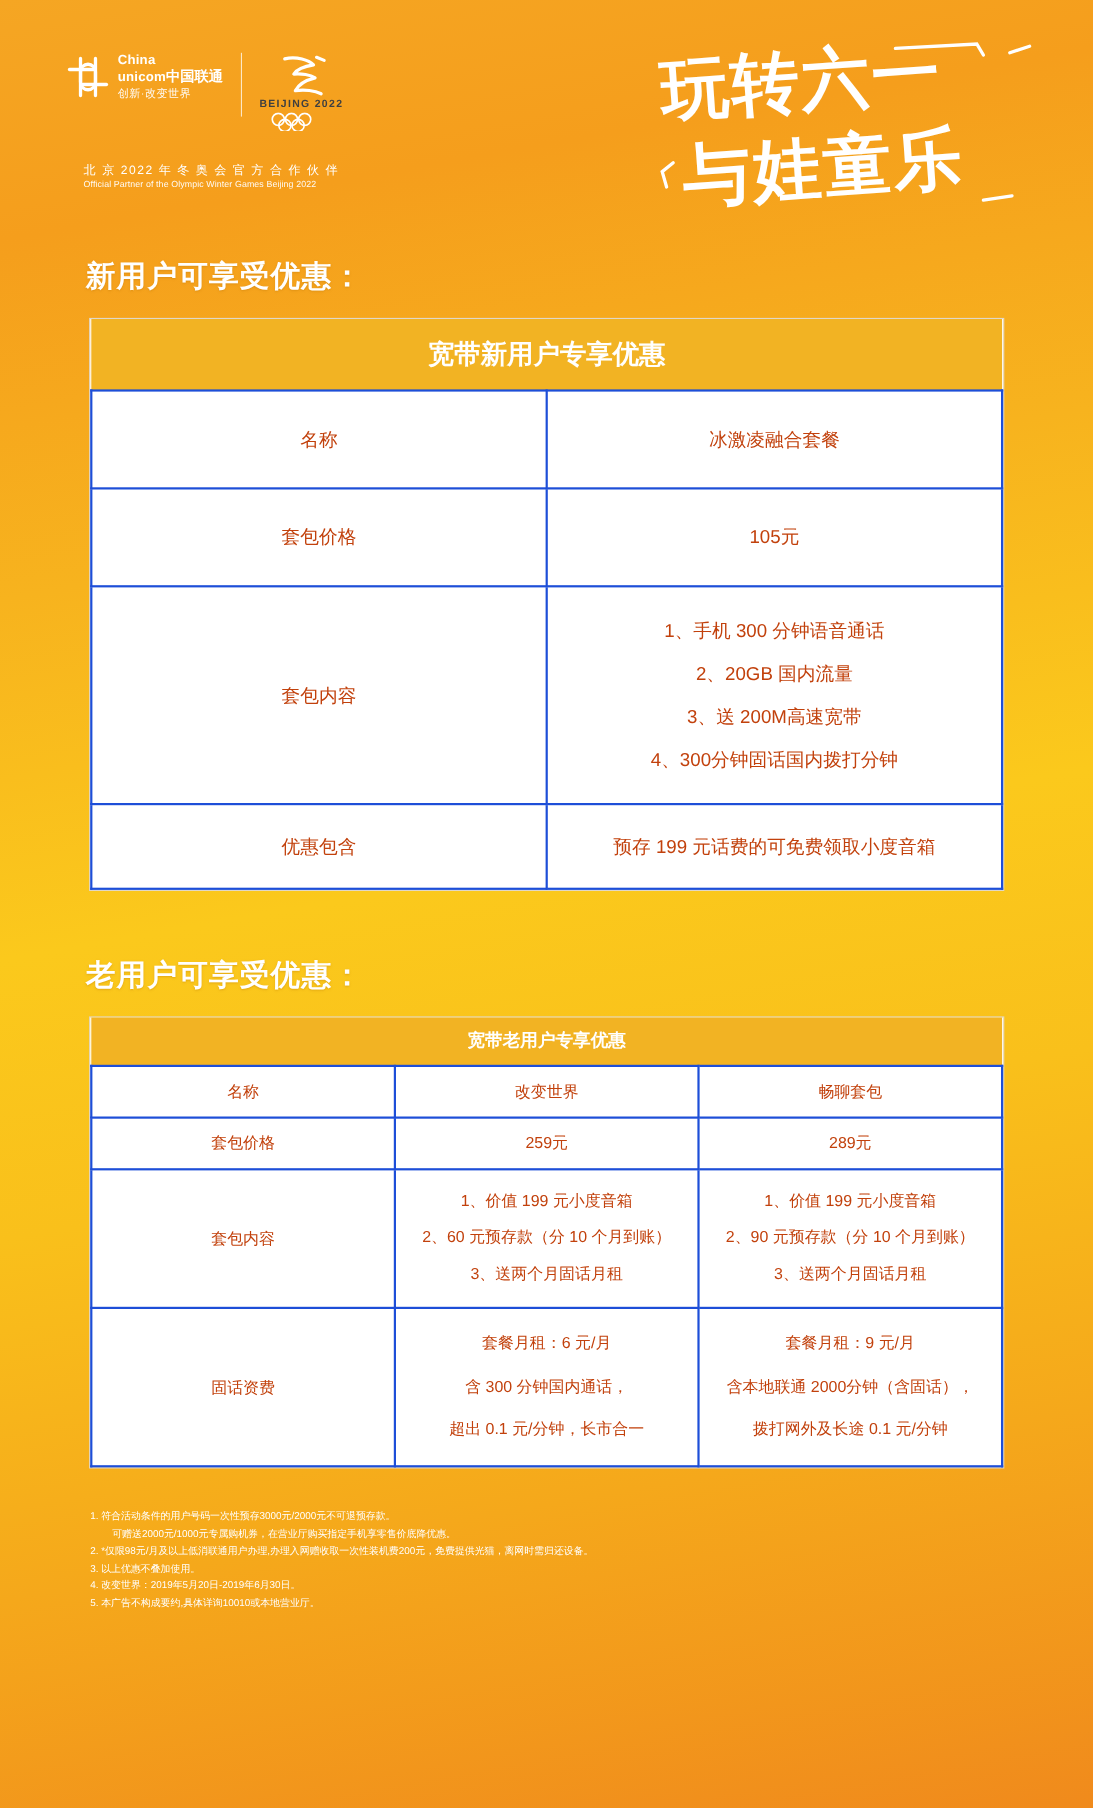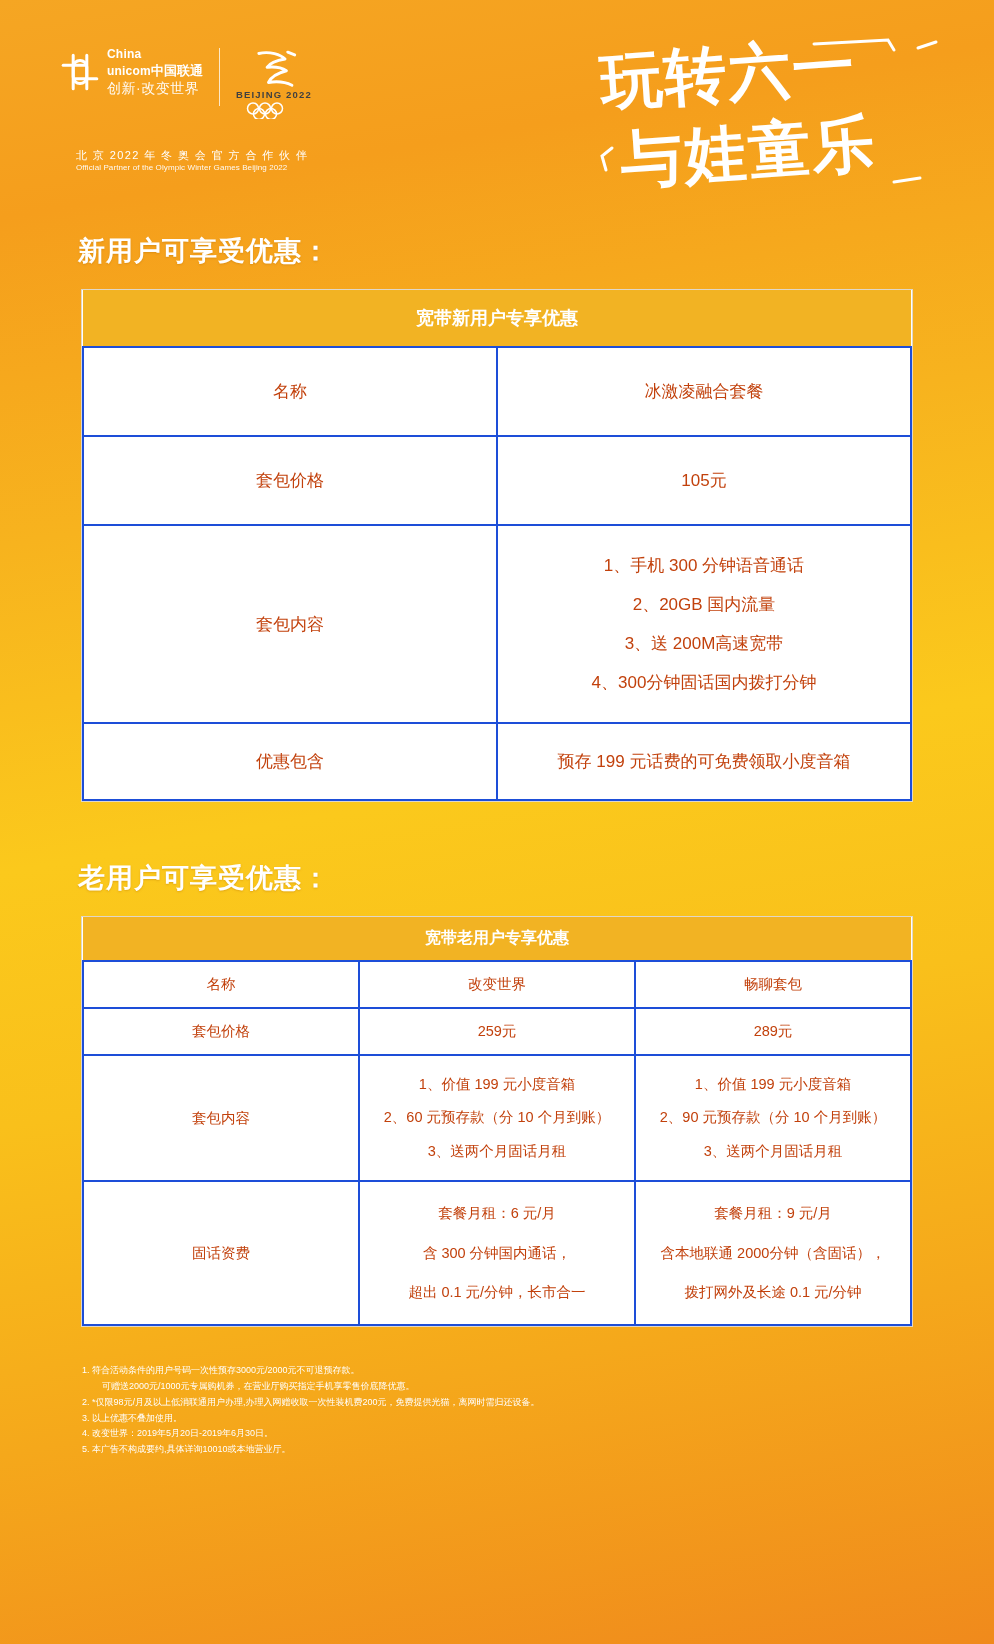--- a/index.html
+++ b/index.html
@@ -44,21 +44,21 @@
   .unicom-text .en {
     font-size: 12px;
     font-weight: bold;
     letter-spacing: .2px;
   }
   .unicom-text .cn {
     font-size: 13px;
     font-weight: bold;
   }
   .unicom-text .slogan {
-    font-size: 14px;
+    font-size: 10px;
     margin-top: 3px;
     letter-spacing: .5px;
     opacity: .95;
   }
   .vline {
     width: 1px;
     background: rgba(255,255,255,.75);
     height: 58px;
     margin: 0 16px;
   }
@@ -135,21 +135,21 @@
     background: #fff;
   }
   .t-title td {
     background: #F2B323;
     color: #fff;
     text-align: center;
     font-weight: bold;
     border: none;
   }
   .t1 .t-title td {
-    font-size: 18px;
+    font-size: 24px;
     padding: 16px 0;
     margin-left: 15px;
   }
   .t2 .t-title td {
     font-size: 16px;
     padding: 11px 0;
   }
   td {
     border: 2px solid #1d4ed8;
     color: #c2410c;

